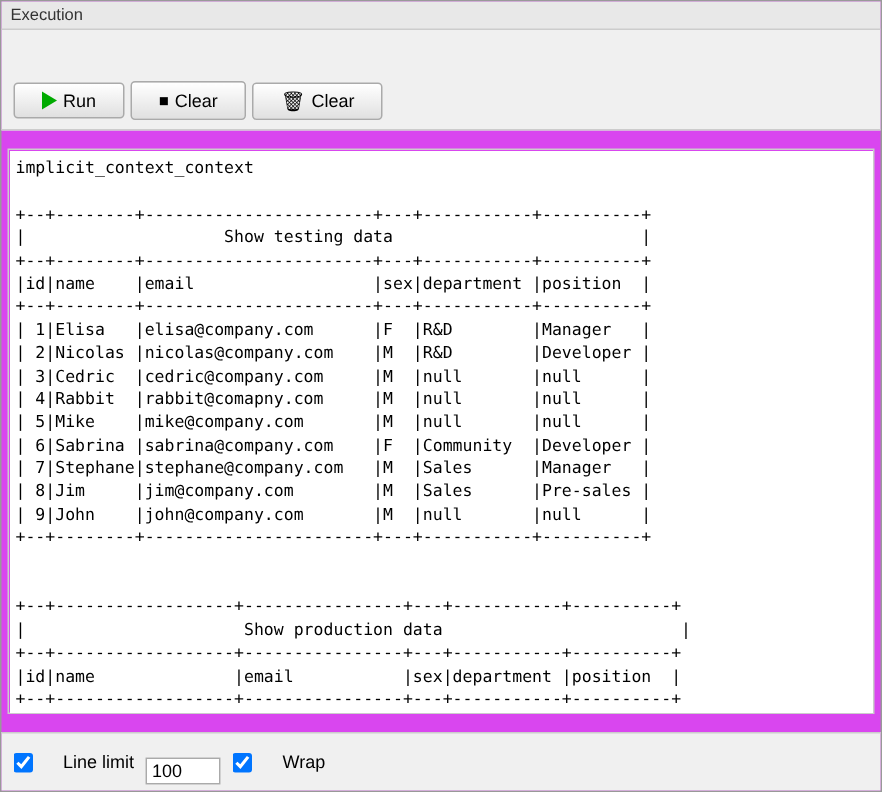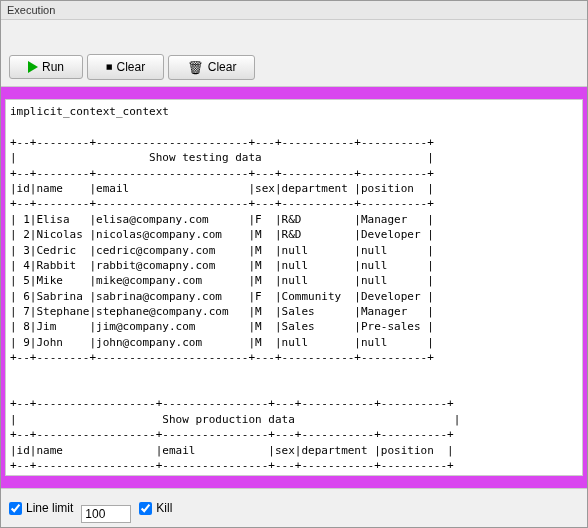--- a/index.html
+++ b/index.html
@@ -84,21 +84,21 @@
       display: flex;
       align-items: center;
       padding: 4px 8px;
       gap: 8px;
       background: #f0f0f0;
       border-top: 1px solid #ccc;
     }
     .footer label {
       display: flex;
       align-items: center;
-      gap: 4px;
+      gap: 20px;
       font-size: 12px;
     }
     .footer input[type="text"] {
       width: 50px;
       border: 1px solid #aaa;
       padding: 1px 3px;
       font-size: 12px;
       margin-top: 12px;
     }
     .footer input[type="checkbox"] {
@@ -164,16 +164,16 @@
     </div>
   </div>
   <div class="footer">
     <label>
       <input type="checkbox" checked="" style="">
       <span>Line limit</span>
     </label>
     <input type="text" value="100" style="">
     <label>
       <input type="checkbox" checked="" style="">
-      <span>Kill</span>
+      <span>Wrap</span>
     </label>
   </div>
 </div>
 
 </body></html>

